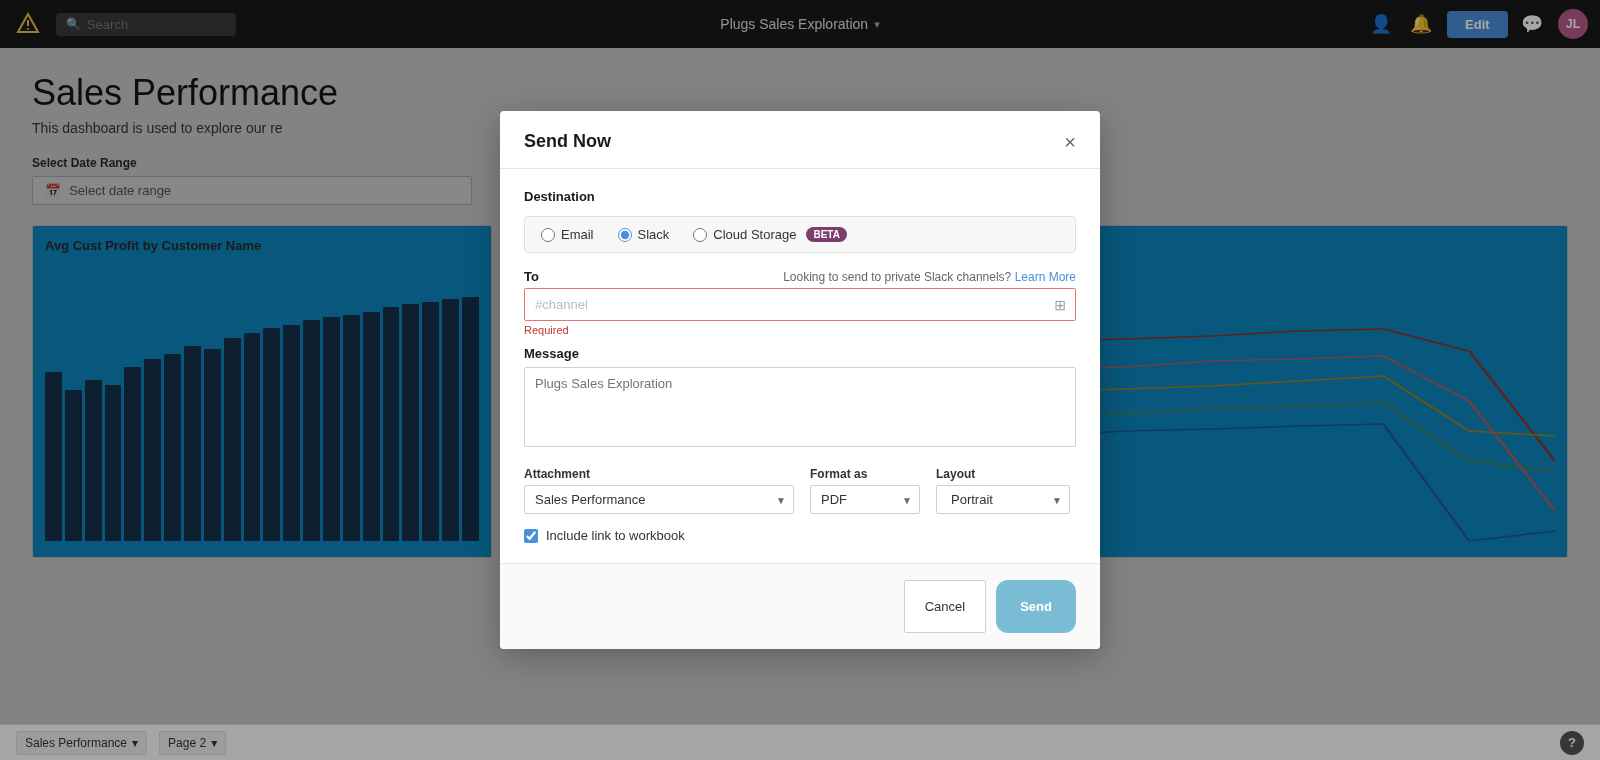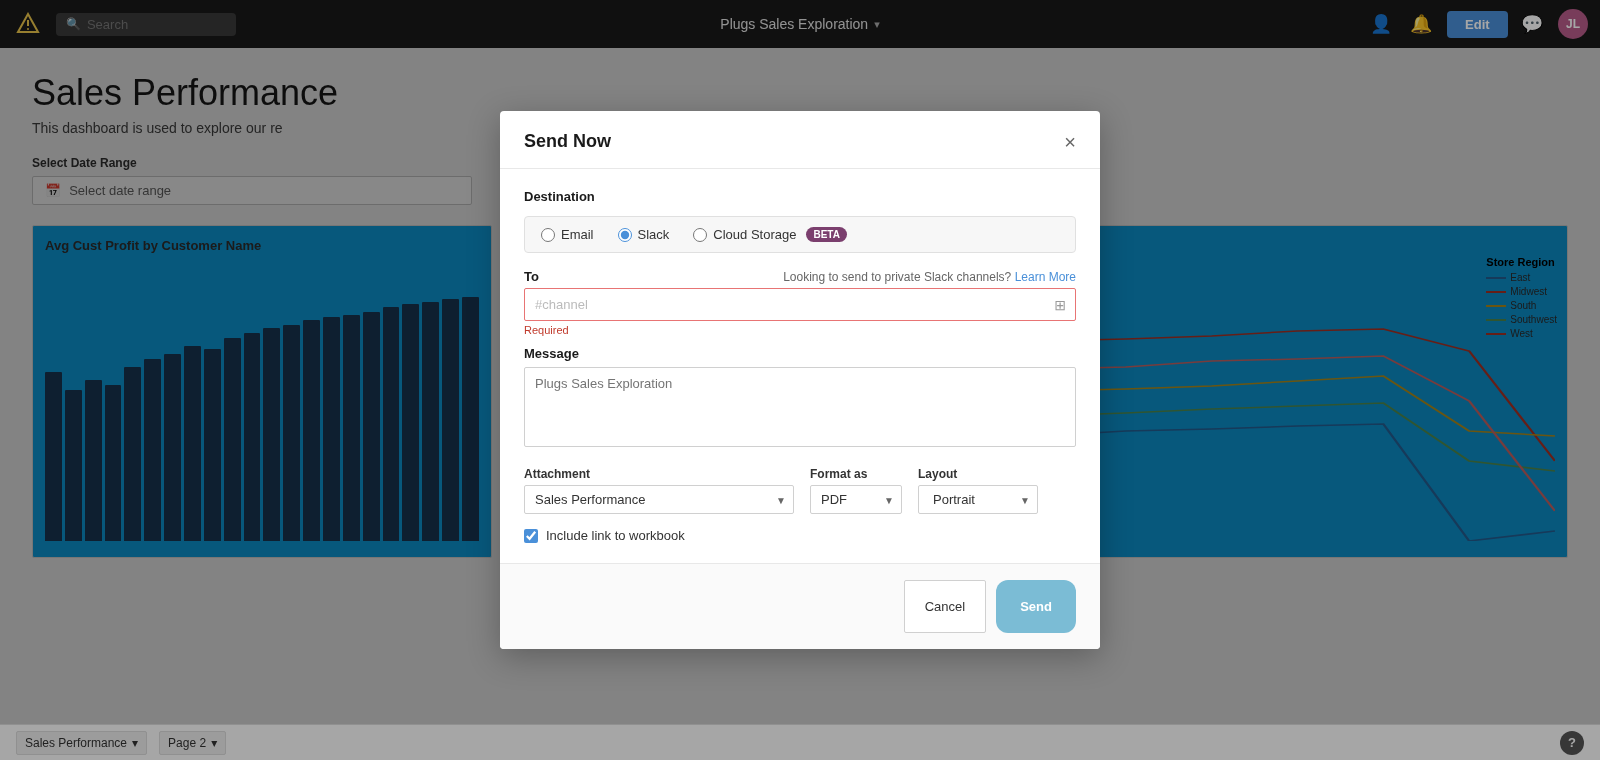--- a/index.html
+++ b/index.html
@@ -177,22 +177,22 @@
       border: 1px solid #d0d0d0; border-radius: 2px; padding: 6px 28px 6px 10px;
       font-size: 13px; color: #333; background: white; appearance: none;
       cursor: pointer; outline: none;
     }
     .select-wrap { position: relative; display: inline-block; }
     .select-chevron {
       position: absolute; right: 8px; top: 50%; transform: translateY(-50%);
       font-size: 10px; color: #666; pointer-events: none;
     }
     .attachment-select { width: 270px; }
-    .format-select { width: 92px; }
-    .layout-select { width: 120px; padding-left: 14px; }
+    .format-select { width: 110px; }
+    .layout-select { width: 134px; padding-left: 14px; }
 
     
     .checkbox-row { display: flex; align-items: center; gap: 8px; margin-top: 14px; }
     .checkbox-input { accent-color: #4a90d9; width: 14px; height: 14px; cursor: pointer; }
     .checkbox-label { font-size: 13px; color: #333; }
 
     
     .cancel-btn {
       background: white; border: 1px solid #d0d0d0; border-radius: 2px;
       padding: 8px 20px; font-size: 13px; color: #333; cursor: pointer;
@@ -282,43 +282,20 @@
           <div class="bar" style="height:90%"></div>
         <div class="bar" style="height:91%"></div>
           <div class="bar" style="height:92%"></div>
         <div class="bar" style="height:93%"></div>
           <div class="bar" style="height:94%"></div>
       </div>
     </div>
 
     <div class="chart-container line-chart-area" style="position:relative;">
       <div class="chart-title">Date and Store Region</div>
-      <div class="store-legend">
-        <div style="font-size:11px; font-weight:700; margin-bottom:4px;">Store Region</div>
-        <div class="legend-item">
-          <div class="legend-dot" style="background:#2b6ca8;"></div>
-          <span>East</span>
-        </div>
-        <div class="legend-item">
-          <div class="legend-dot" style="background:#c0392b;"></div>
-          <span>Midwest</span>
-        </div>
-        <div class="legend-item">
-          <div class="legend-dot" style="background:#c8a020;"></div>
-          <span>South</span>
-        </div>
-        <div class="legend-item">
-          <div class="legend-dot" style="background:#5ba05b;"></div>
-          <span>Southwest</span>
-        </div>
-        <div class="legend-item">
-          <div class="legend-dot" style="background:#c0392b;"></div>
-          <span>West</span>
-        </div>
-      </div>
       <svg width="100%" height="280" viewBox="0 0 600 280" preserveAspectRatio="none">
 
         <polyline points="0,200 50,195 100,190 150,185 200,180 250,185 300,175 350,170 400,168 450,165 500,163 550,280 600,270" fill="none" stroke="#2b6ca8" stroke-width="1.5"></polyline>
 
         <polyline points="0,100 50,105 100,95 150,90 200,85 250,88 300,80 350,78 400,75 450,70 500,68 550,90 600,200" fill="none" stroke="#c0392b" stroke-width="1.5"></polyline>
 
         <polyline points="0,150 50,148 100,145 150,142 200,138 250,140 300,130 350,128 400,125 450,120 500,115 550,170 600,175" fill="none" stroke="#c8a020" stroke-width="1.5"></polyline>
 
         <polyline points="0,170 50,168 100,165 150,162 200,158 250,160 300,155 350,152 400,148 450,145 500,142 550,200 600,210" fill="none" stroke="#5ba05b" stroke-width="1.5"></polyline>
 

